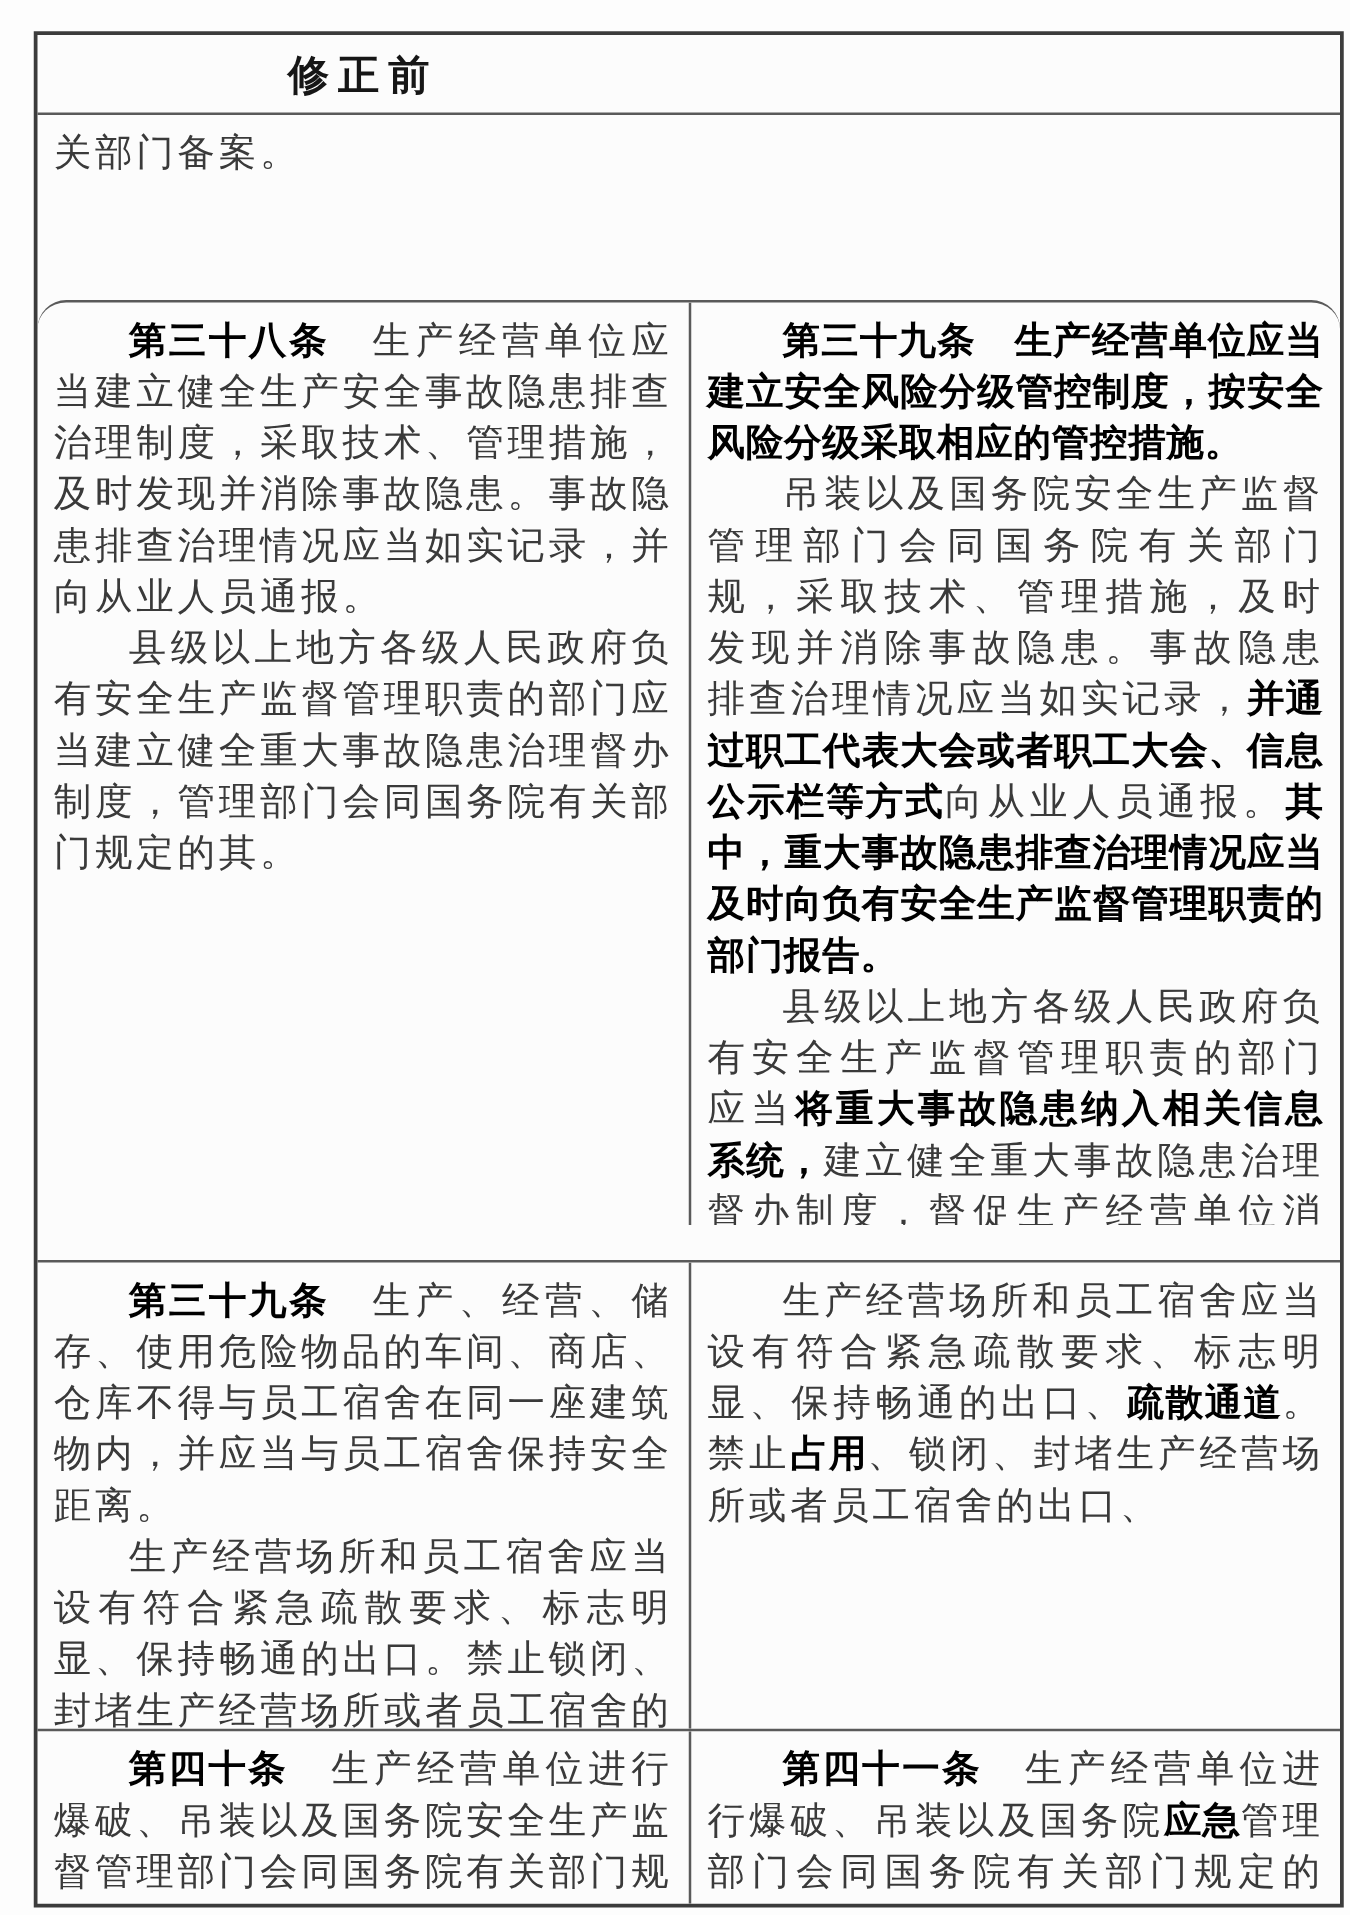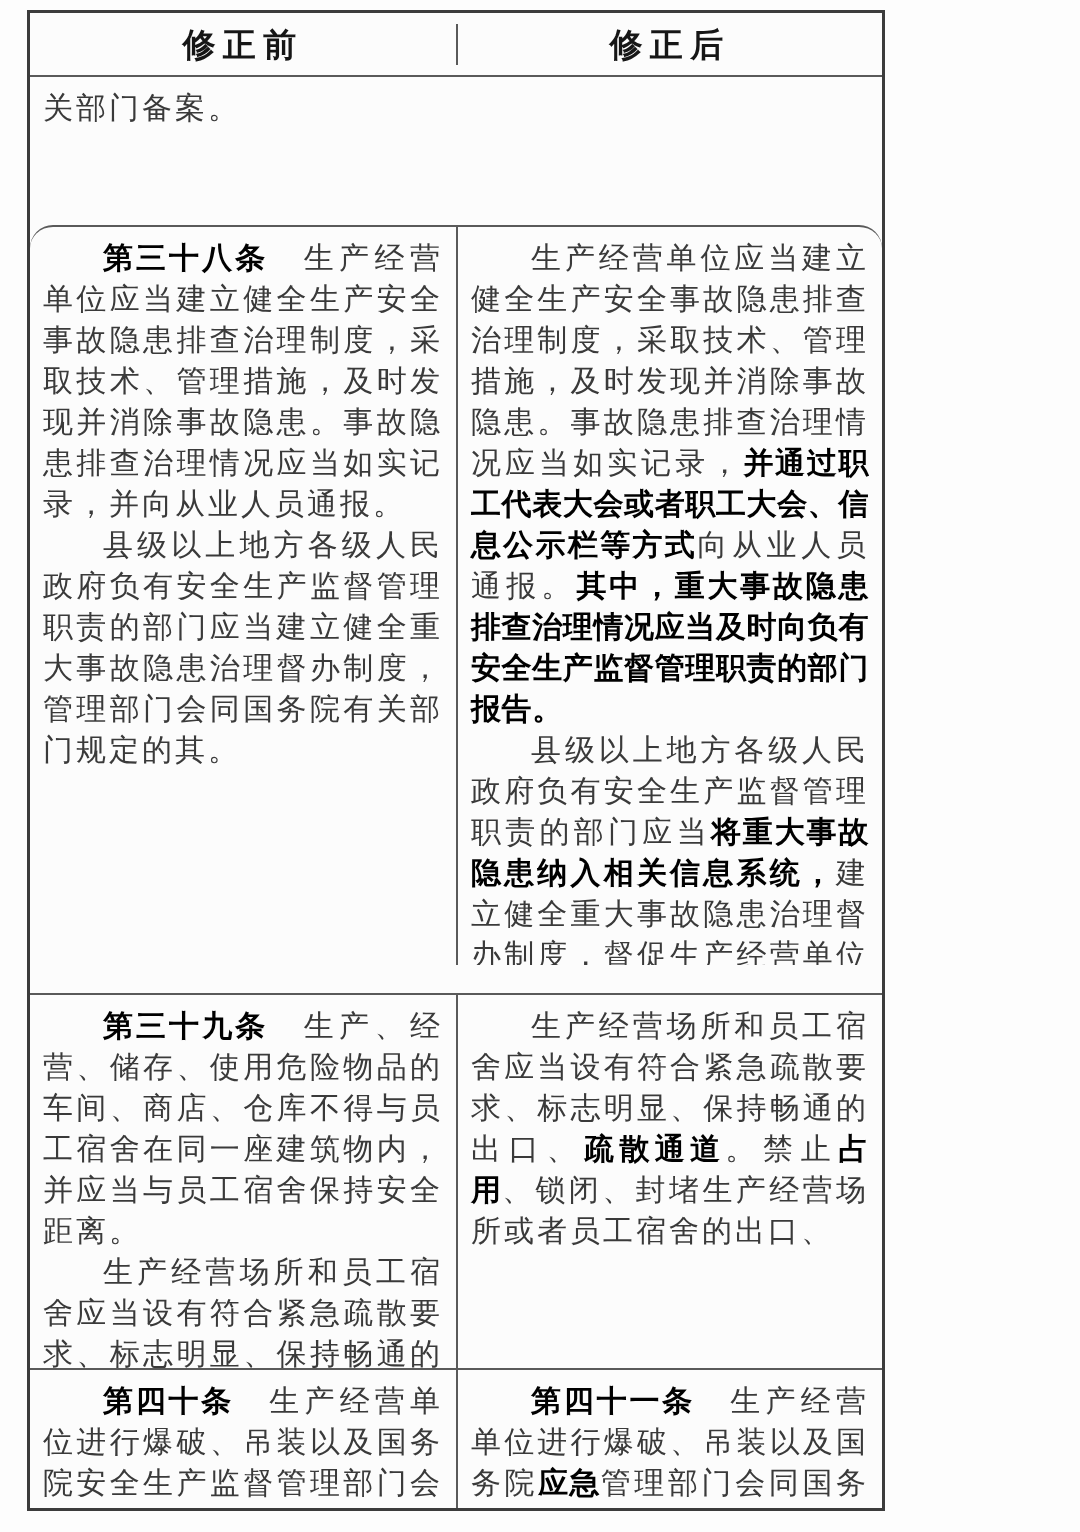--- a/index.html
+++ b/index.html
@@ -16,22 +16,22 @@
   .page {
     position: relative;
     width: 1080px;
     height: 1532px;
     background: var(--paper);
     overflow: hidden;
   }
   .cmp-table {
     position: absolute;
     left: 27px;
-    top: 10px;
-    width: 858px;
+    top: 25px;
+    width: 1048px;
     border: 3px solid var(--border-outer);
     background: var(--cell-bg);
   }
   .row {
     display: grid;
     grid-template-columns: 1fr 1fr;
     border-top: 2px solid var(--border-inner);
     overflow: hidden;
   }
   .row.head {
@@ -77,35 +77,35 @@
     letter-spacing: 0.02em;
   }
 </style>
 </head>
 <body>
 
 <div class="page">
   <div class="cmp-table">
     <div class="row head">
       <div class="cell th">修正前</div>
-      <div class="cell th after">修正后</div>
     </div>
 
   <div class="row r1">
         <div class="cell before">
           <p class="para"><span class="run">关部门备案。</span></p>
         </div>
       </div>
       <div class="row r2">
         <div class="cell before">
           <p class="para indent"><span class="run bold">第三十八条</span><span class="run">　生产经营单位应当建立健全生产安全事故隐患排查治理制度，采取技术、管理措施，及时发现并消除事故隐患。事故隐患排查治理情况应当如实记录，并向从业人员通报。</span></p>
           <p class="para indent"><span class="run">县级以上地方各级人民政府负有安全生产监督管理职责的部门应当建立健全重大事故隐患治理督办制度，管理部门会同国务院有关部门规定的其。</span></p>
         </div>
         <div class="cell after">
-          <p class="para indent"><span class="run">生产经营单位应当建立健全生产安全事故隐患排查治理制度，采取技术、管理措施，及时发现并消除事故隐患。事故隐患排查治理情况应当如实记录，</span><span class="run bold">并通过职工代表大会或者职工大会、信息公示栏等方式</span><span class="run">向从业人员通报。</span><span class="run bold">其中，重大事故隐患排查治理情况应当及时向负有安全生产监督管理职责的部门报告。</span></p>
+          <p class="para indent"><span class="run bold">第三十九条　生产经营单位应当建立安全风险分级管控制度，按安全风险分级采取相应的管控措施。</span></p>
+          <p class="para indent"><span class="run">吊装以及国务院安全生产监督管理部门会同国务院有关部门规，采取技术、管理措施，及时发现并消除事故隐患。事故隐患排查治理情况应当如实记录，</span><span class="run bold">并通过职工代表大会或者职工大会、信息公示栏等方式</span><span class="run">向从业人员通报。</span><span class="run bold">其中，重大事故隐患排查治理情况应当及时向负有安全生产监督管理职责的部门报告。</span></p>
           <p class="para indent"><span class="run">县级以上地方各级人民政府负有安全生产监督管理职责的部门应当</span><span class="run bold">将重大事故隐患纳入相关信息系统，</span><span class="run">建立健全重大事故隐患治理督办制度，督促生产经营单位消除重大事故隐患。</span></p>
         </div>
       </div>
       <div class="row r3">
         <div class="cell before">
           <p class="para indent"><span class="run bold">第三十九条</span><span class="run">　生产、经营、储存、使用危险物品的车间、商店、仓库不得与员工宿舍在同一座建筑物内，并应当与员工宿舍保持安全距离。</span></p>
           <p class="para indent"><span class="run">生产经营场所和员工宿舍应当设有符合紧急疏散要求、标志明显、保持畅通的出口。禁止锁闭、封堵生产经营场所或者员工宿舍的出口。</span></p>
         </div>
         <div class="cell after">
           <p class="para indent"><span class="run">生产经营场所和员工宿舍应当设有符合紧急疏散要求、标志明显、保持畅通的出口、</span><span class="run bold">疏散通道</span><span class="run">。禁止</span><span class="run bold">占用</span><span class="run">、锁闭、封堵生产经营场所或者员工宿舍的出口、</span></p>

